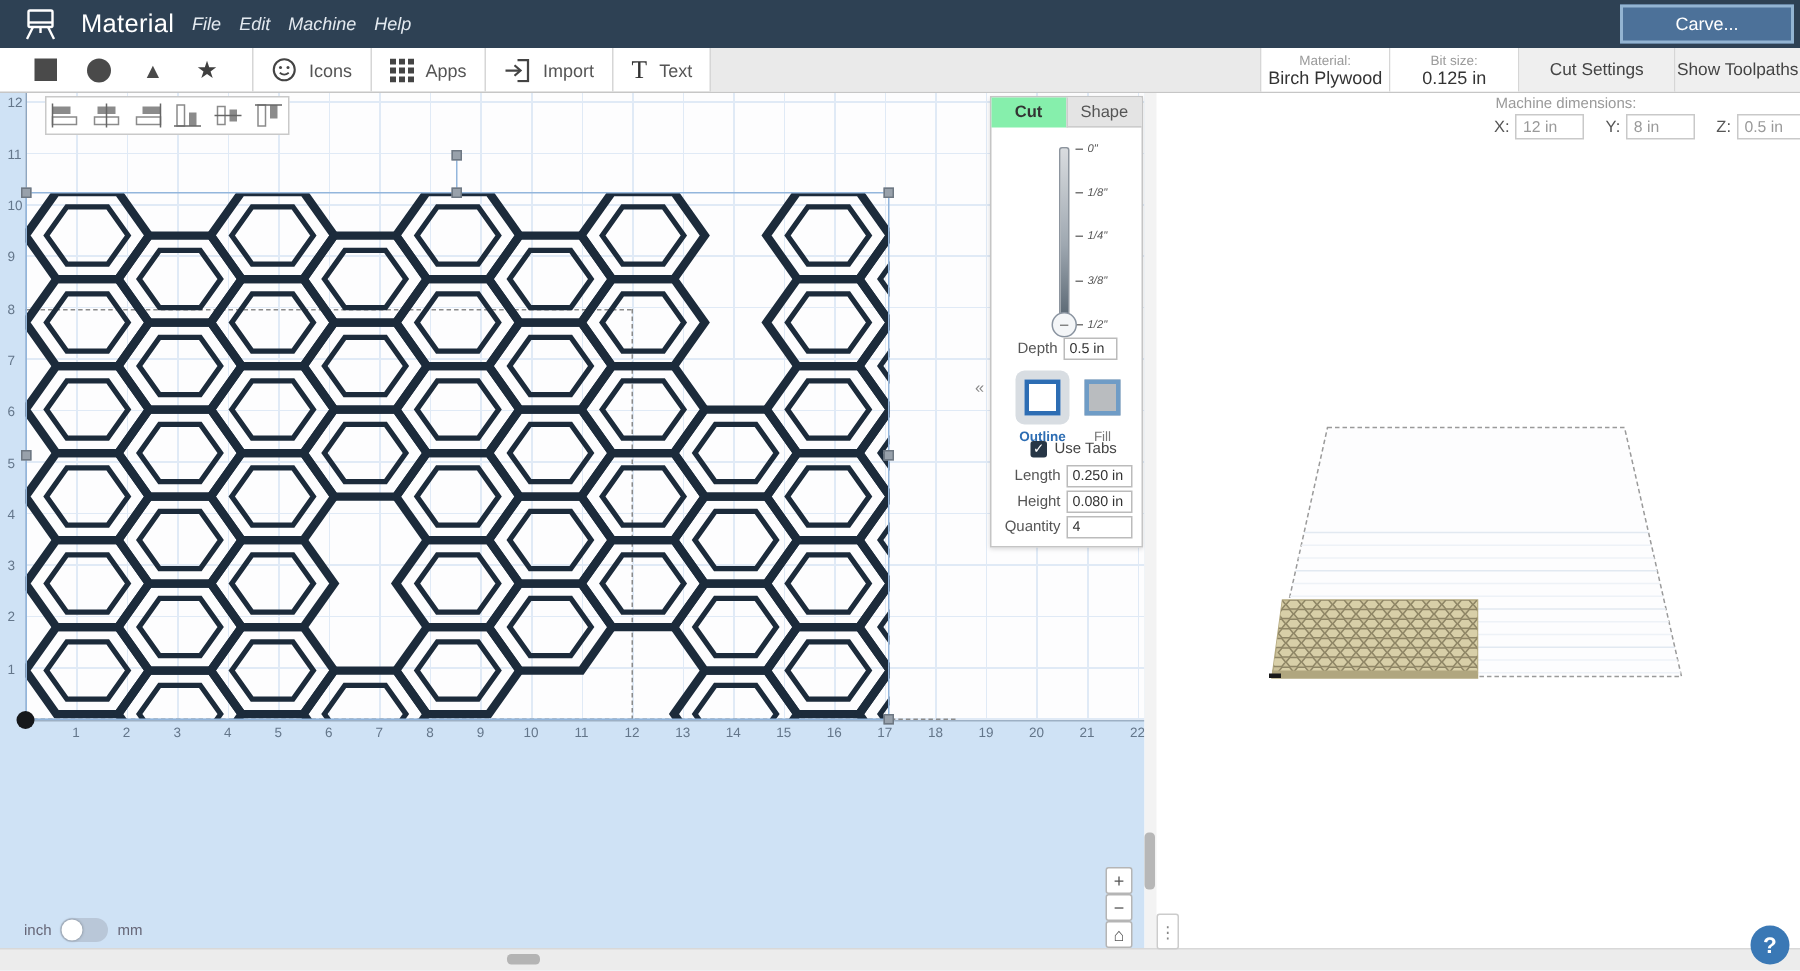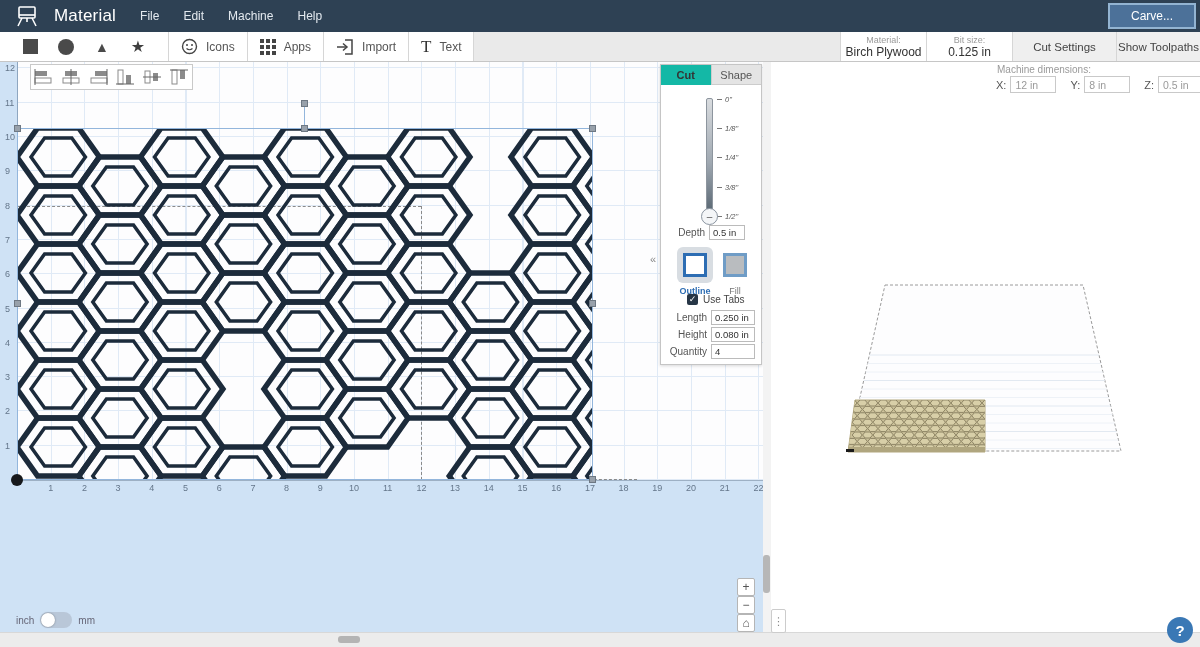--- a/index.html
+++ b/index.html
@@ -5,22 +5,22 @@
   * { margin:0; padding:0; box-sizing:border-box; }
   html,body { width:1200px; height:647px; overflow:hidden; background:#ffffff;
               font-family:"Liberation Sans", sans-serif; }
   .abs { position:absolute; }
 
   
   #topbar { left:0; top:0; width:1200px; height:32px; background:#2e4154; color:#fff;
             display:flex; align-items:center; }
   #logo { width:30px; height:24px; margin-left:12px; }
   #doc-title { font-size:17px; font-weight:500; color:#fff; margin-left:12px; letter-spacing:.2px; }
-  .menu-item { font-size:12px; color:#e3e9ef; margin-left:24px; cursor:default; }
-  #carve-btn { position:absolute; right:4px; top:3px; width:88px; height:26px;
+  .menu-item { font-size:12px; color:#e3e9ef; margin-left:12px; cursor:default;font-style:italic; }
+  #carve-btn { position:absolute; right:4px; top:3px; width:116px; height:26px;
                background:#4c7199; border:2px solid #93b4d2; color:#fff; font-size:12px;
                display:flex; align-items:center; justify-content:center; }
 
   
   #toolbar { left:0; top:32px; width:1200px; height:30px; background:#fff;
              border-bottom:1px solid #c6c6c6; display:flex; align-items:stretch; }
   .tool-group { display:flex; align-items:center; border-right:1px solid #d6d6d6; padding:0 12px; }
   .shape-btn { width:36px; display:flex; align-items:center; justify-content:center; height:100%; cursor:pointer; }
   .sq { width:15px; height:15px; background:#4a4a4a; }
   .ci { width:16px; height:16px; background:#4a4a4a; border-radius:50%; }
@@ -53,21 +53,21 @@
   
   #align-bar { left:30px; top:64px; width:163px; height:26px; background:#fff;
                border:1px solid #c9c9c9; display:flex; align-items:center; justify-content:space-around; }
   .align-icon { width:20px; height:18px; cursor:pointer; }
 
   
   #panel { left:660px; top:64px; width:102px; height:301px; background:#fff;
            border:1px solid #c5c5c5; box-shadow:0 1px 3px rgba(0,0,0,.15); }
   #panel-tabs { display:flex; height:20px; }
   .tab { flex:1; display:flex; align-items:center; justify-content:center; font-size:11px; cursor:pointer; }
-  .tab.active { background:#14b8a6; color:#333; font-weight:bold; }
+  .tab.active { background:#86efac; color:#333; font-weight:bold; }
   .tab.inactive { background:#e4e4e4; color:#555; border-left:1px solid #cccccc; border-bottom:1px solid #cccccc; }
   #slider-track { position:absolute; left:45px; top:33px; width:7px; height:118px; border:1px solid #8d959e;
                   background:linear-gradient(to bottom,#d9dcdf,#9fa8b1 55%,#55636f); border-radius:2px; }
   .slider-tick { position:absolute; left:56px; width:5px; height:1px; background:#777; }
   .tick-label { position:absolute; left:64px; font-size:7.5px; color:#555; transform:translateY(-50%); font-style:italic; }
   #slider-handle { position:absolute; left:40px; top:143px; width:17px; height:17px; border-radius:50%;
                    background:#f4f6f8; border:1.5px solid #8a94a0; color:#555; font-size:10px;
                    display:flex; align-items:center; justify-content:center; cursor:pointer; }
   .prow { position:absolute; display:flex; align-items:center;justify-content:center; }
   .plabel { font-size:10px; color:#555; text-align:right; }

